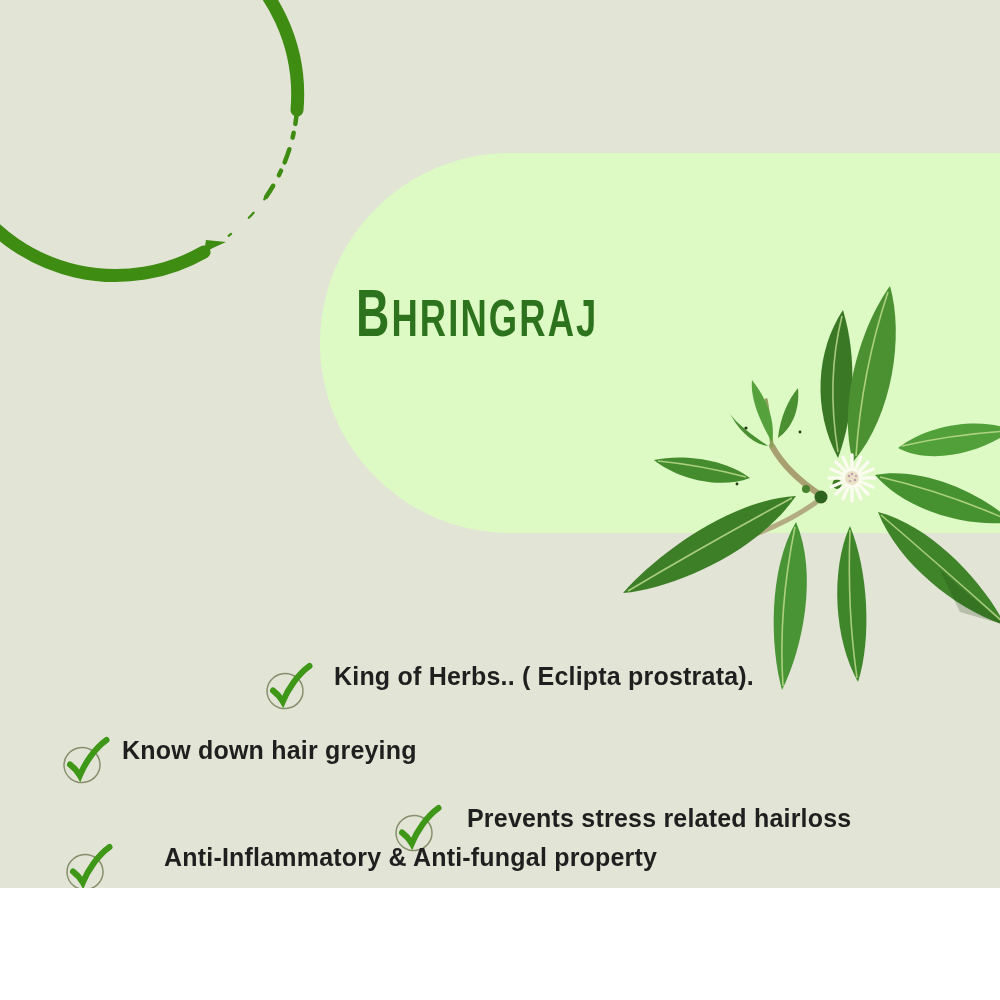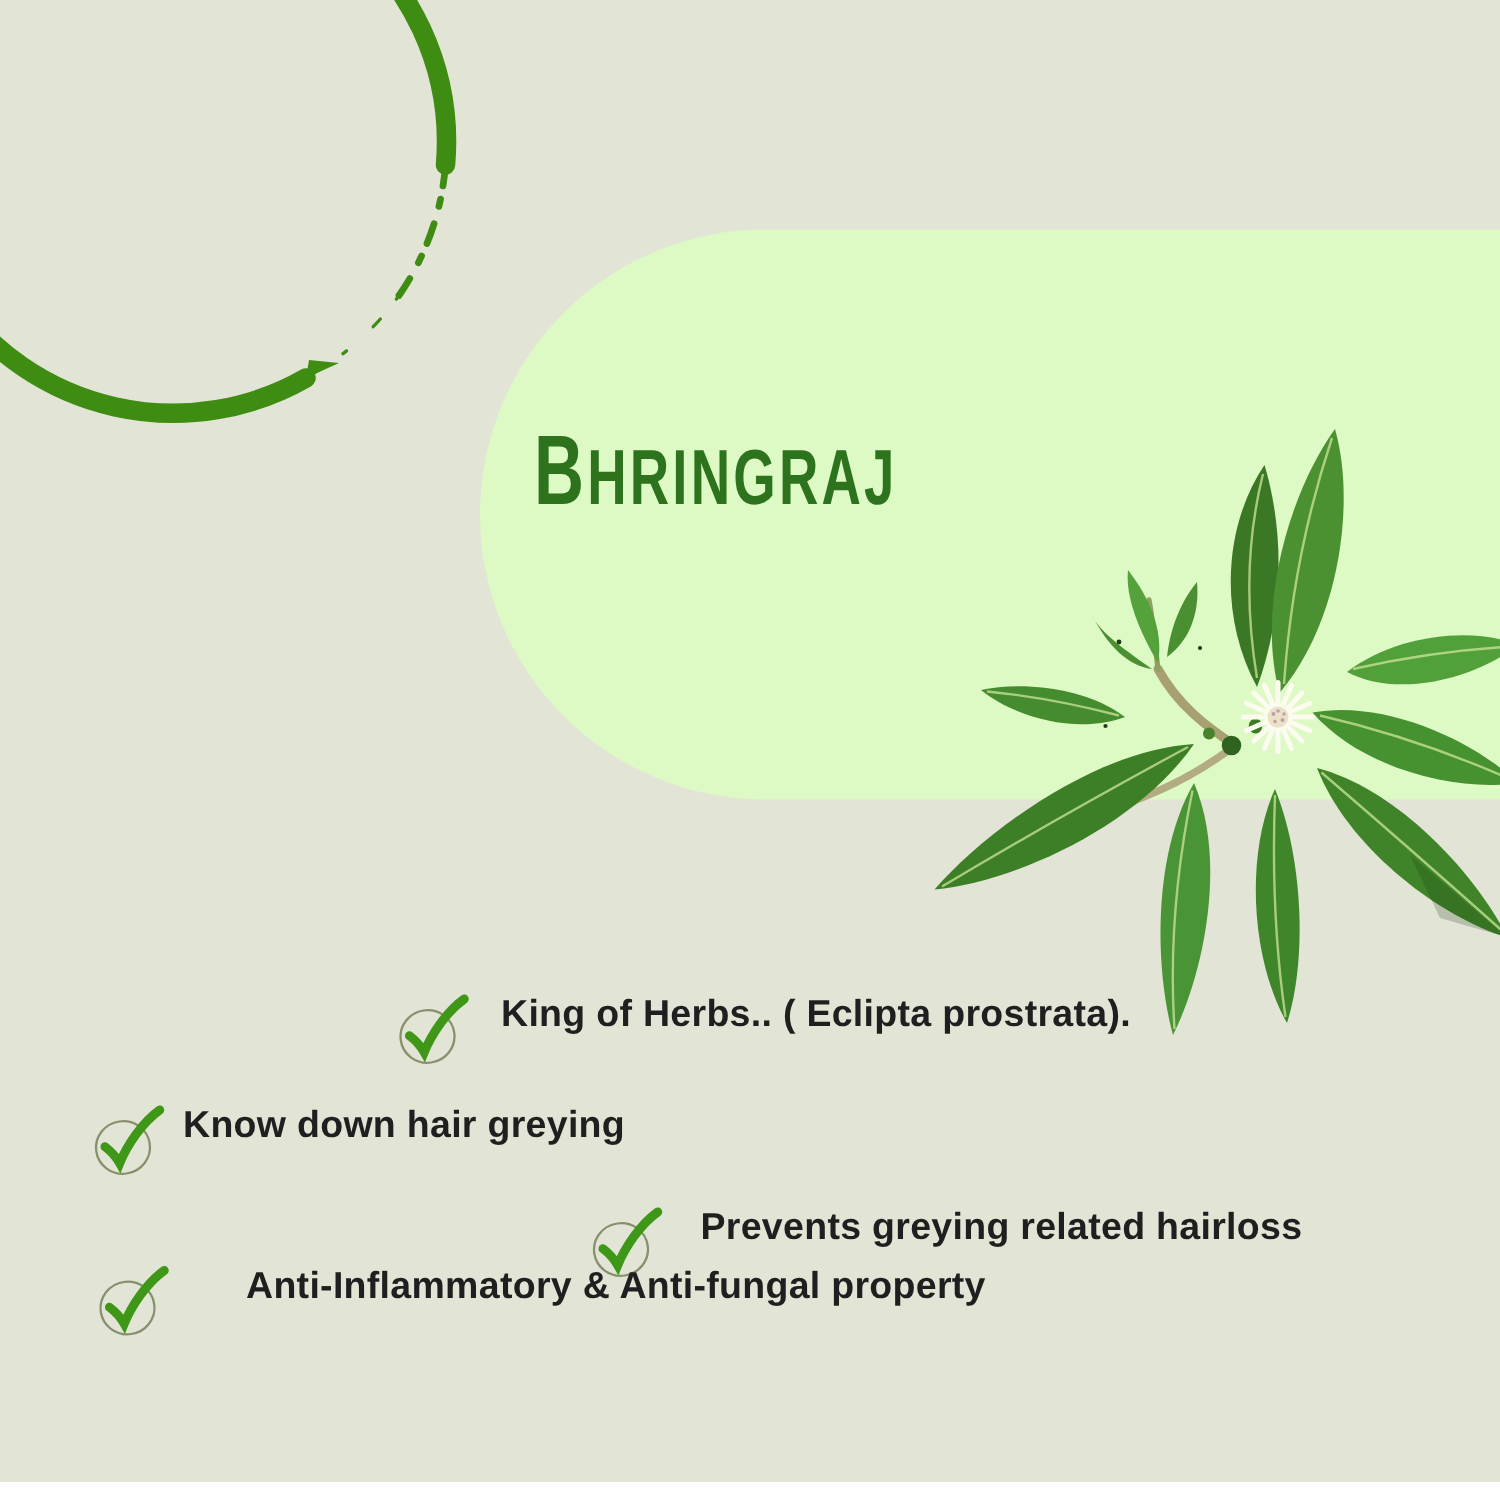--- a/index.html
+++ b/index.html
@@ -1,17 +1,17 @@
 <!DOCTYPE html>
 <html><head>
 <meta charset="utf-8">
 <style>
   html,body{margin:0;padding:0;}
   body{font-family:"Liberation Sans",sans-serif;}
-  .page{position:relative;width:1000px;height:988px;background:#e2e4d6;overflow:hidden;}
+  .page{position:relative;width:1000px;height:888px;background:#e2e4d6;overflow:hidden;}
 
   
   .brush-svg{position:absolute;left:-20px;top:-20px;width:360px;height:320px;}
 
   
   .pill{position:absolute;left:320px;top:153px;width:680px;height:380px;
         background:#ddf9c4;border-radius:190px 0 0 190px;}
 
   
   .hero-title{position:absolute;left:356px;top:274px;font-size:52px;line-height:1.2;
@@ -119,21 +119,21 @@
       <path d="M9 28.5 C13 31.5 16.5 35.5 18.8 39.5 C23.5 28 33.5 12.5 45.5 4" fill="none" stroke="#3f9717" stroke-width="6" stroke-linecap="round"></path>
     </svg>
     <span class="label">Know down hair greying</span>
   </div>
 
   <div class="benefit row3">
     <svg class="check" viewBox="0 0 52 52" aria-hidden="true">
       <ellipse cx="21" cy="29" rx="18" ry="17.5" fill="none" stroke="#87906c" stroke-width="1.5" transform="rotate(-8 21 29)"></ellipse>
       <path d="M9 28.5 C13 31.5 16.5 35.5 18.8 39.5 C23.5 28 33.5 12.5 45.5 4" fill="none" stroke="#3f9717" stroke-width="6" stroke-linecap="round"></path>
     </svg>
-    <span class="label">Prevents greying related hairloss</span>
+    <span class="label">Prevents stress related hairloss</span>
   </div>
 
   <div class="benefit row4">
     <svg class="check" viewBox="0 0 52 52" aria-hidden="true">
       <ellipse cx="21" cy="29" rx="18" ry="17.5" fill="none" stroke="#87906c" stroke-width="1.5" transform="rotate(-8 21 29)"></ellipse>
       <path d="M9 28.5 C13 31.5 16.5 35.5 18.8 39.5 C23.5 28 33.5 12.5 45.5 4" fill="none" stroke="#3f9717" stroke-width="6" stroke-linecap="round"></path>
     </svg>
     <span class="label">Anti-Inflammatory &amp; Anti-fungal property</span>
   </div>
 

